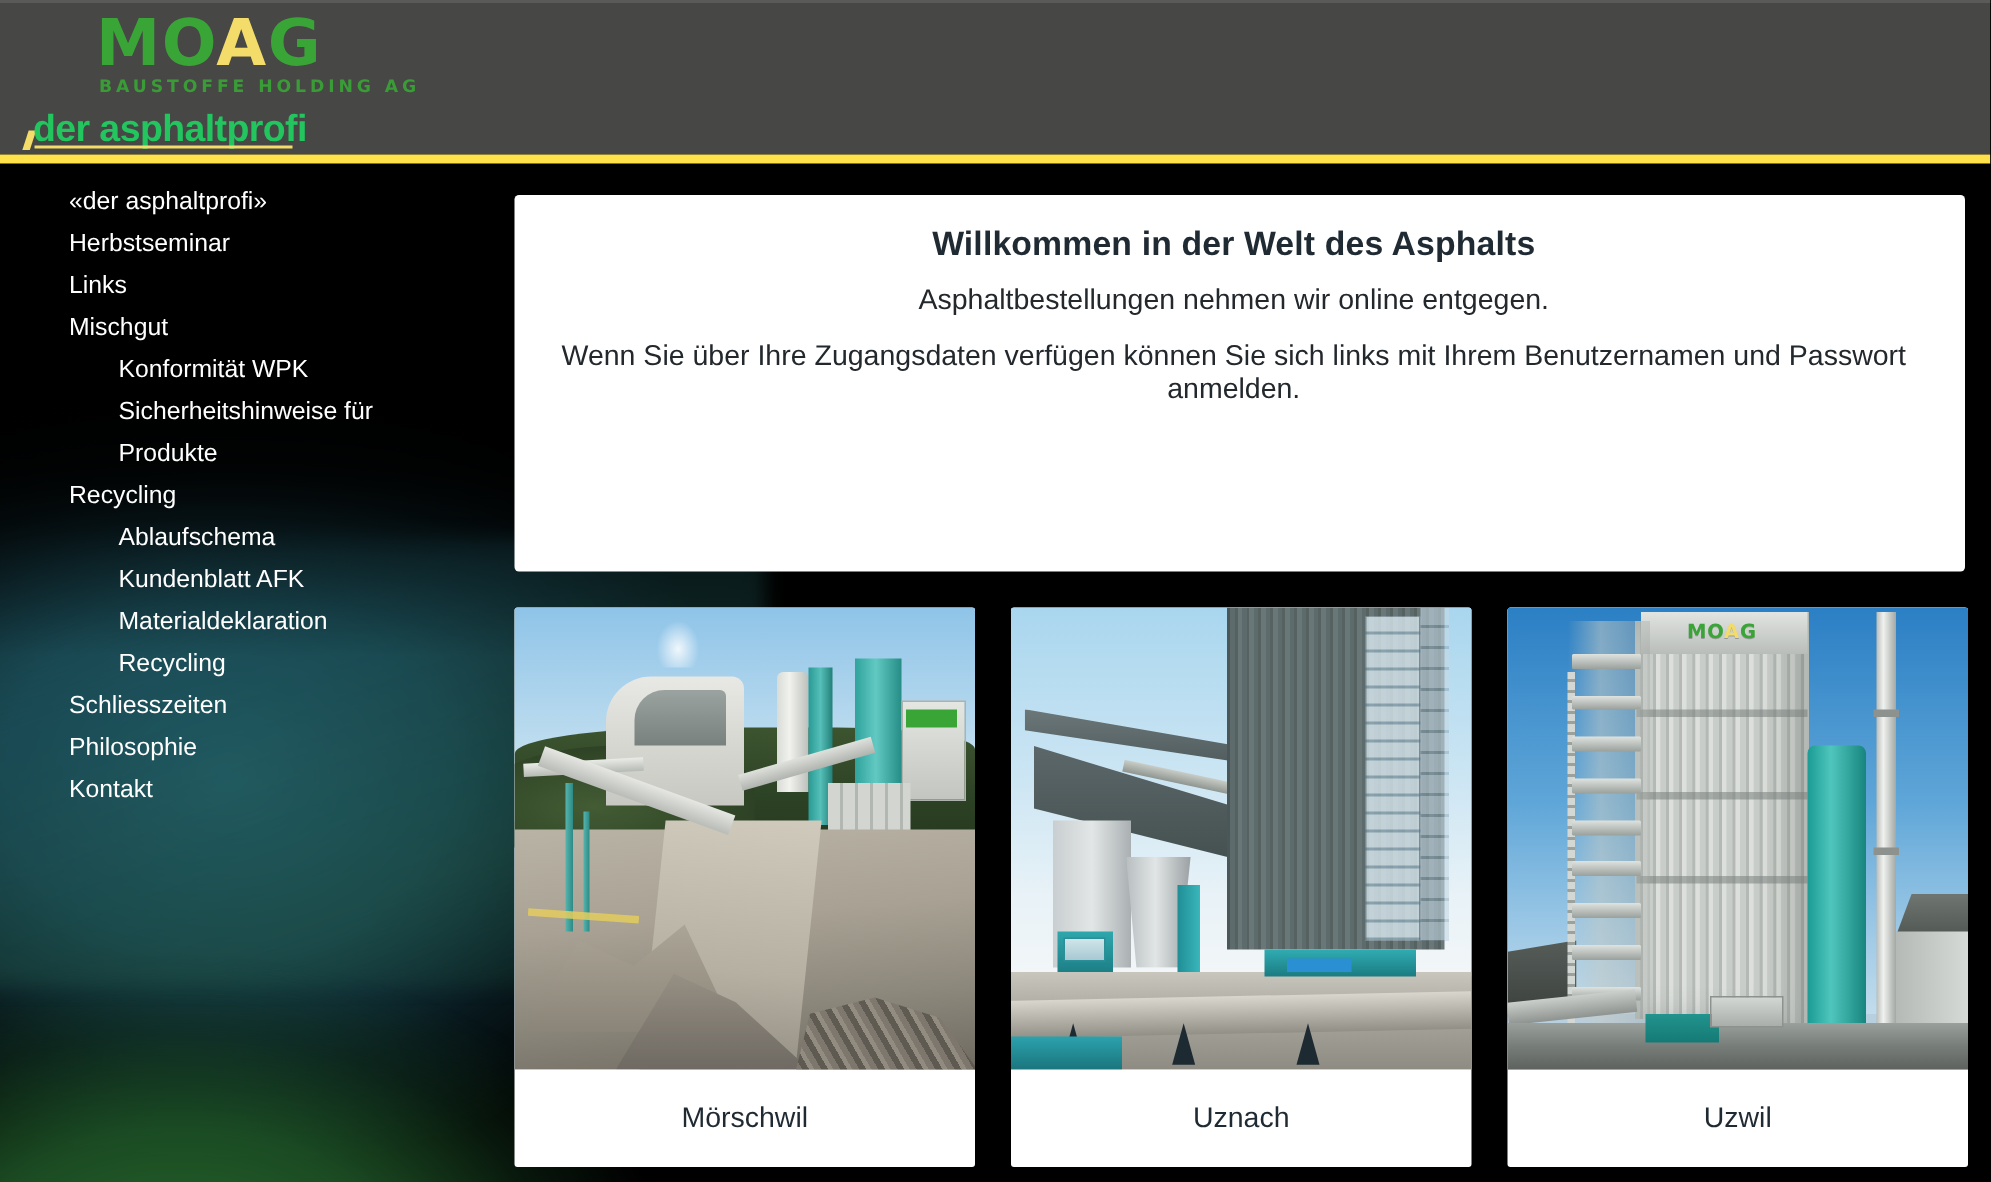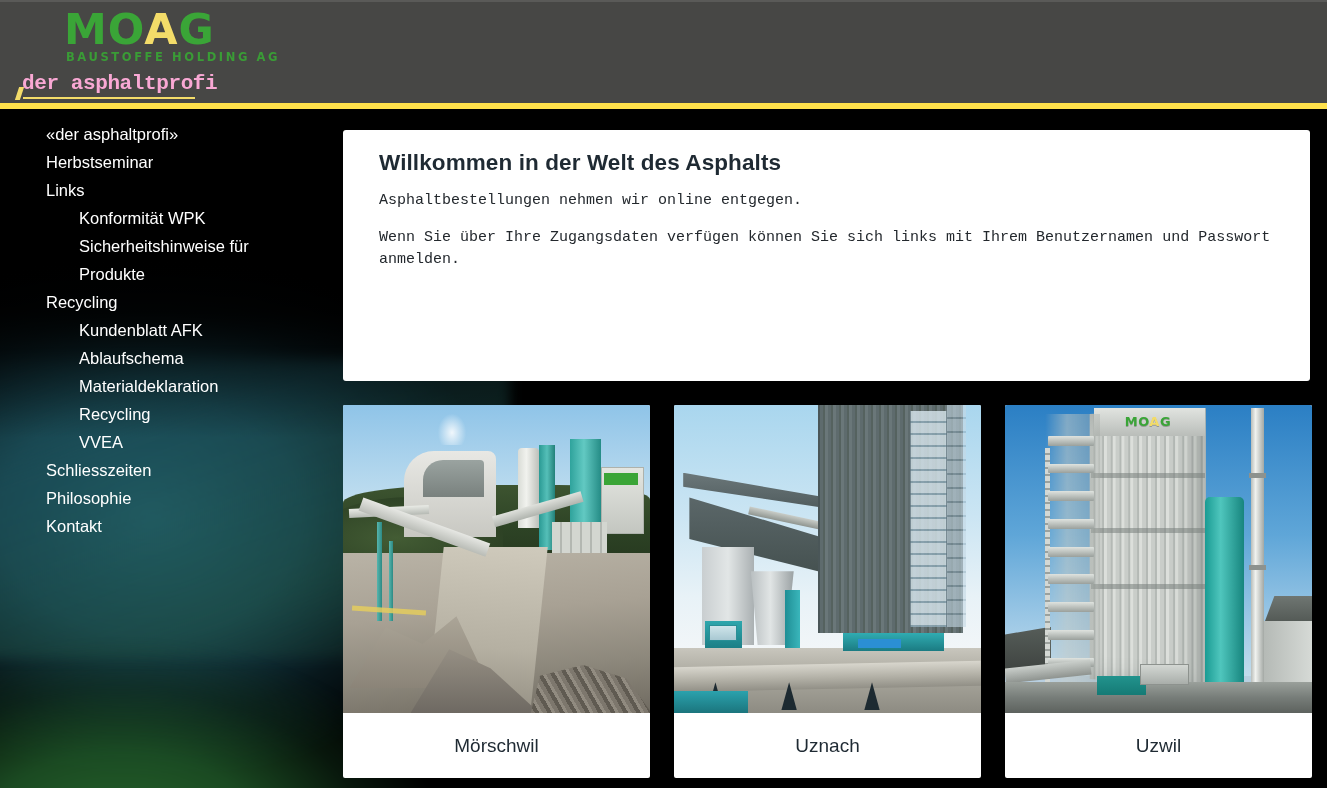--- a/index.html
+++ b/index.html
@@ -121,25 +121,25 @@
     font-size: 11.5px;
     font-weight: 600;
     letter-spacing: 2.6px;
     color: #3a9c36;
     white-space: nowrap;
   }
   .logo-asphalt {
     position: absolute;
     left: 22px;
     top: 70px;
-    font-family: Liberation Mono, monospace;
-    font-size: 21px;
+    font-family: Liberation Sans, sans-serif;
+    font-size: 25px;
     font-weight: 700;
     letter-spacing: -0.4px;
-    color: #f9a8d4;
+    color: #22c55e;
     white-space: nowrap;
   }
   .logo-mark {
     position: absolute;
     left: 15px;
     top: 85px;
     width: 12px;
     height: 14px;
   }
   .logo-mark:before {
@@ -207,36 +207,36 @@
 
   
   .content {
     position: absolute;
     left: 343px;
     top: 130px;
     width: 967px;
     height: 251px;
     background: #ffffff;
     border-radius: 3px;
-    padding: 20px 22px 0 36px;
+    padding: 20px 22px 0 14px;
     z-index: 3;
+    text-align: center;
   }
   .content h1 {
     font-size: 22.5px;
     font-weight: 600;
     color: #1f2a33;
     letter-spacing: 0.1px;
     margin-bottom: 14px;
   }
   .content p {
-    font-size: 15px;
+    font-size: 19px;
     line-height: 22px;
     color: #23282d;
     margin-bottom: 15px;
-    font-family: Liberation Mono, monospace;
   }
   .content p.tight { margin-bottom: 16px; }
   .content a.reg {
     color: #1457d2;
     font-weight: 700;
     text-decoration: underline;
     cursor: pointer;
   }
 
   
@@ -588,29 +588,29 @@
       <div class="logo-underline"></div>
     </div>
 
   </div>
   <div class="yellow-bar"></div>
 
   <nav class="sidebar">
     <a>«der asphaltprofi»</a>
     <a>Herbstseminar</a>
     <a>Links</a>
+    <a>Mischgut</a>
     <a class="sub">Konformität WPK</a>
     <a class="sub">Sicherheitshinweise für</a>
     <a class="sub">Produkte</a>
     <a>Recycling</a>
+    <a class="sub">Ablaufschema</a>
     <a class="sub">Kundenblatt AFK</a>
-    <a class="sub">Ablaufschema</a>
     <a class="sub">Materialdeklaration</a>
     <a class="sub">Recycling</a>
-    <a class="sub">VVEA</a>
     <a>Schliesszeiten</a>
     <a>Philosophie</a>
     <a>Kontakt</a>
   </nav>
 
   <section class="content">
     <h1>Willkommen in der Welt des Asphalts</h1>
     <p>Asphaltbestellungen nehmen wir online entgegen.</p>
     <p class="tight">Wenn Sie über Ihre Zugangsdaten verfügen können Sie sich links mit Ihrem Benutzernamen und Passwort anmelden.</p>
   </section>

